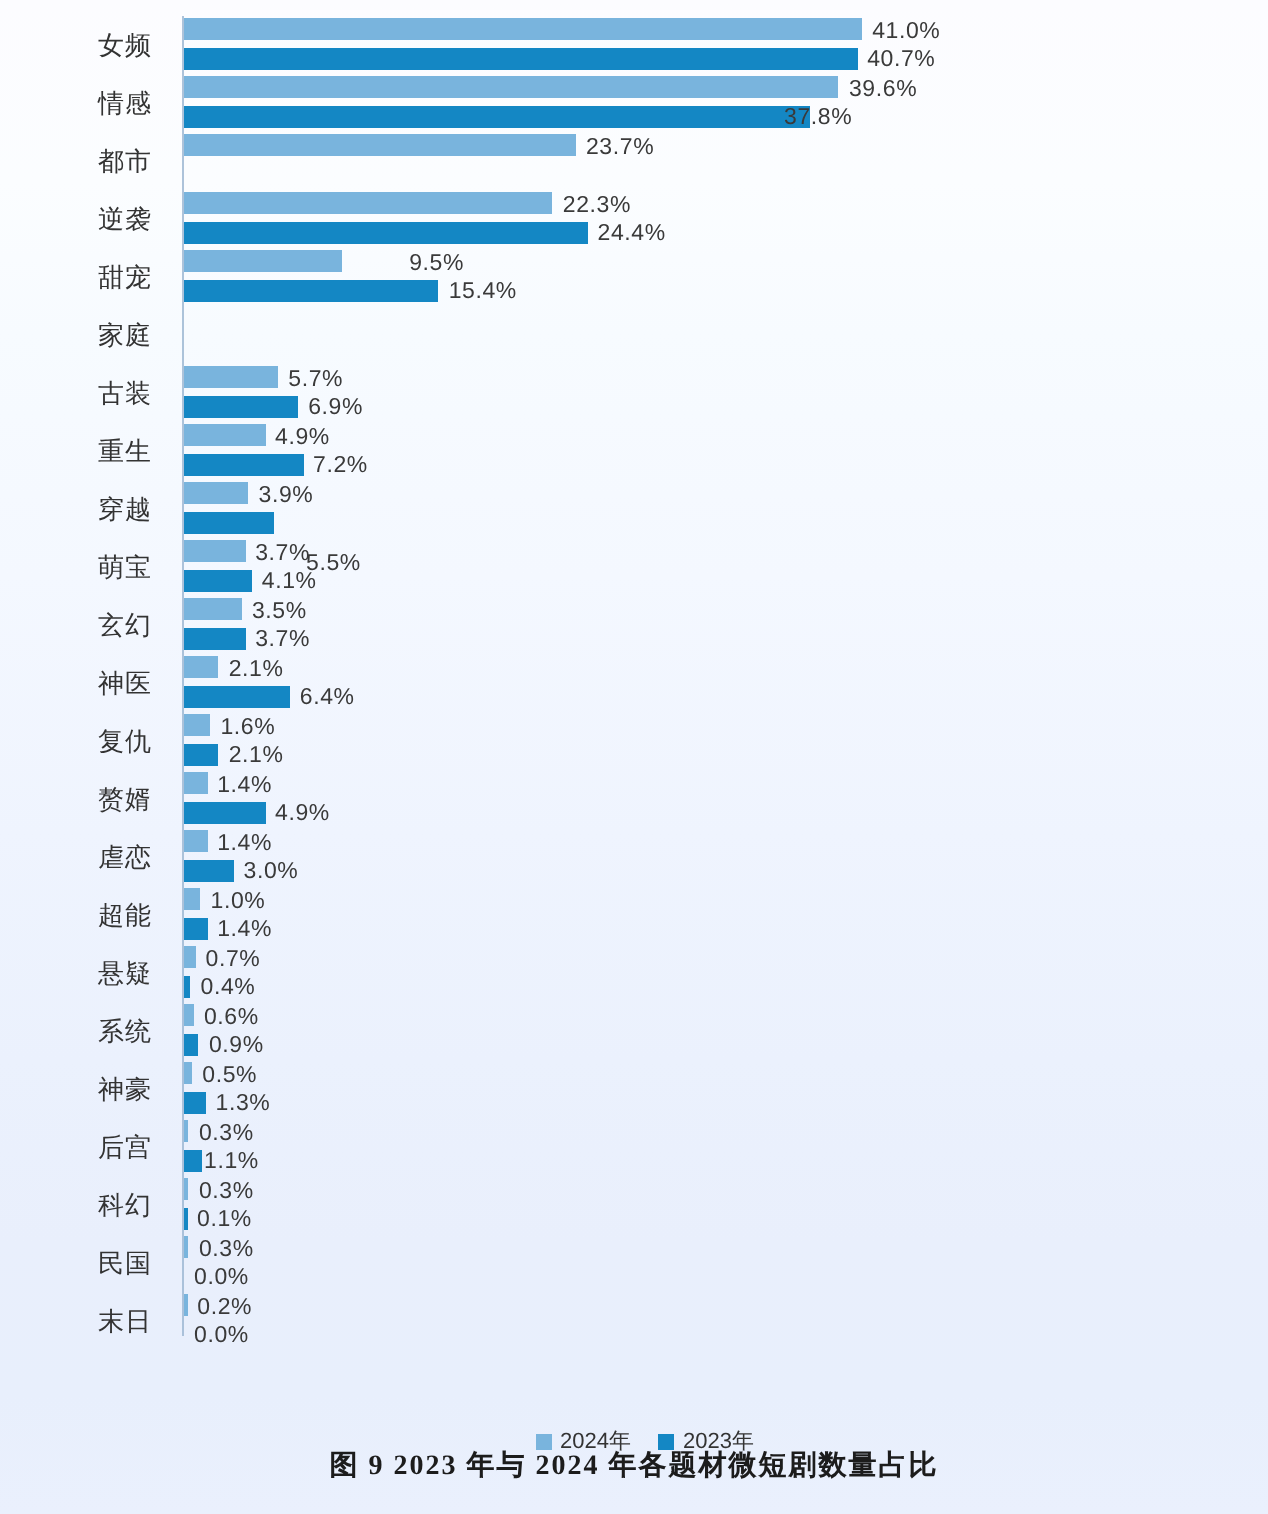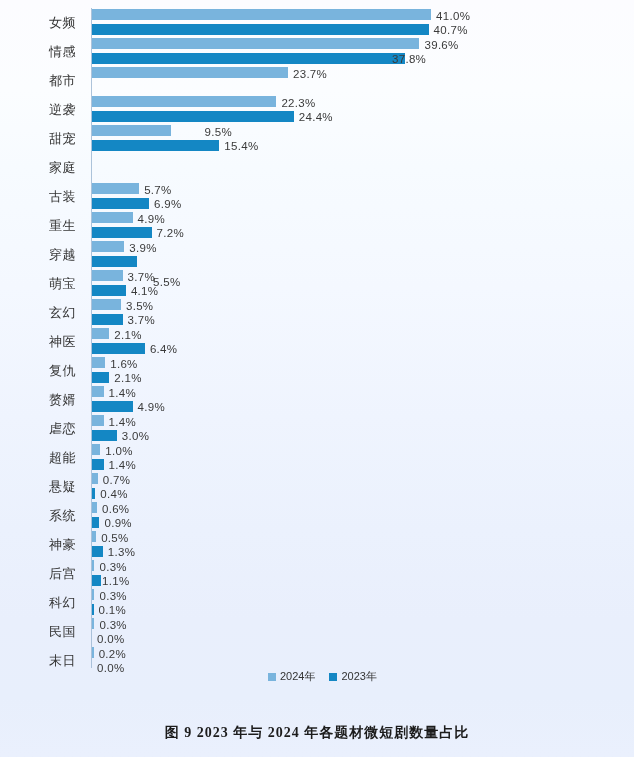--- a/index.html
+++ b/index.html
@@ -119,20 +119,21 @@
     align-items: center;
     gap: 14px;
     font-size: 11px;
     color: #333;
   }
   .legend-item {
     display: flex;
     align-items: center;
     gap: 4px;
     white-space: nowrap;
+    margin-top: 44px;
   }
   .legend-swatch {
     width: 8px;
     height: 8px;
     display: inline-block;
   }
 
   
   #footer-bar {
     position: absolute;

